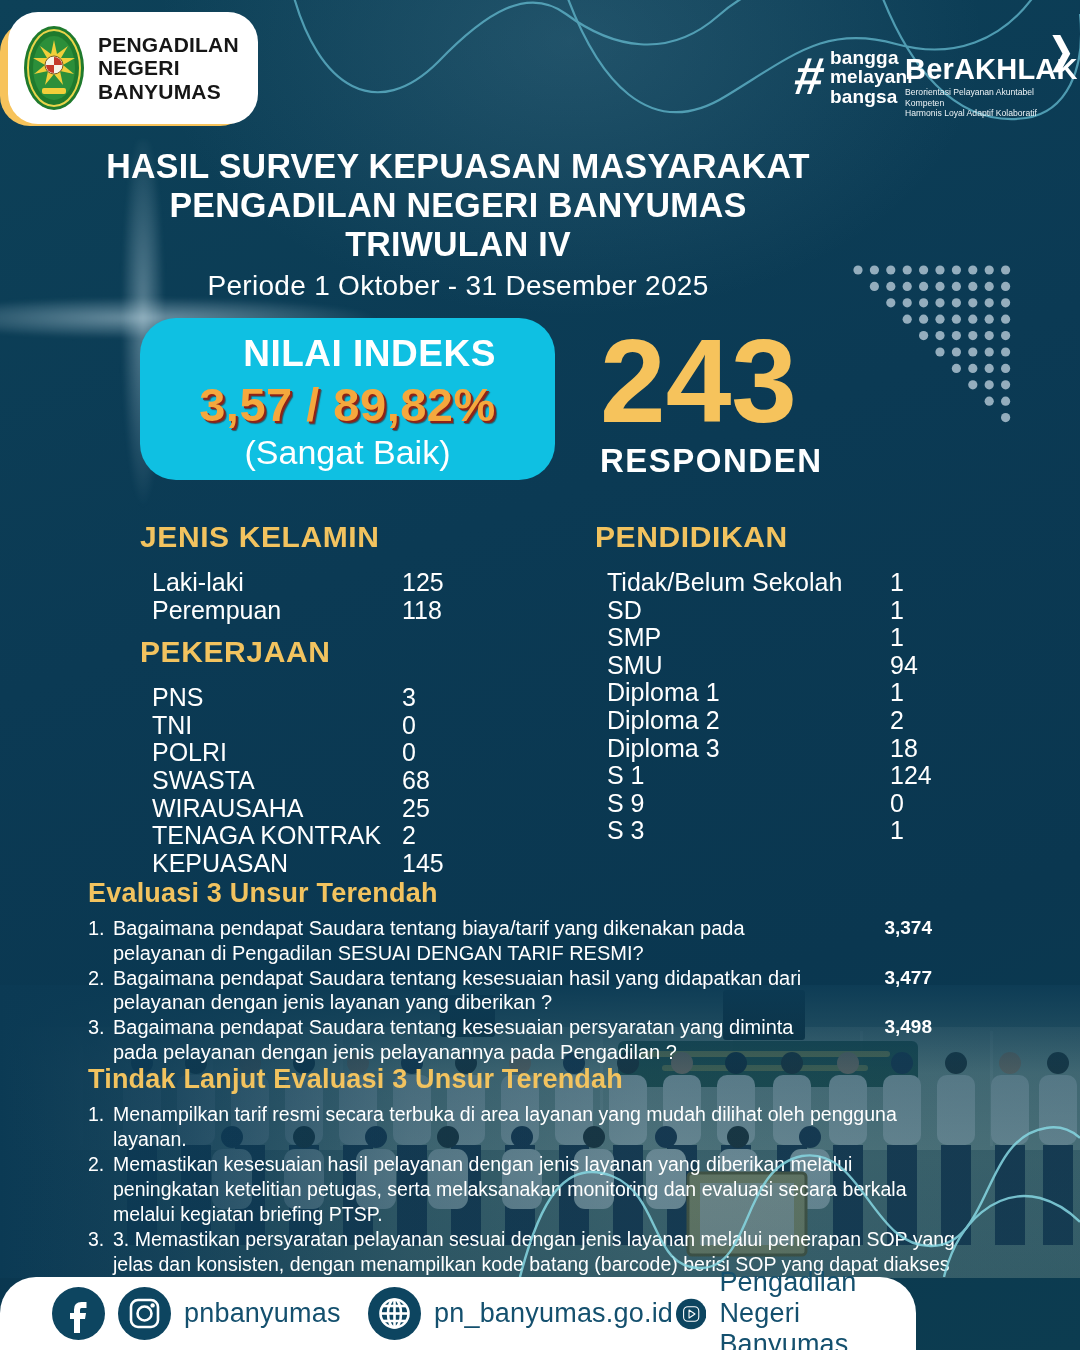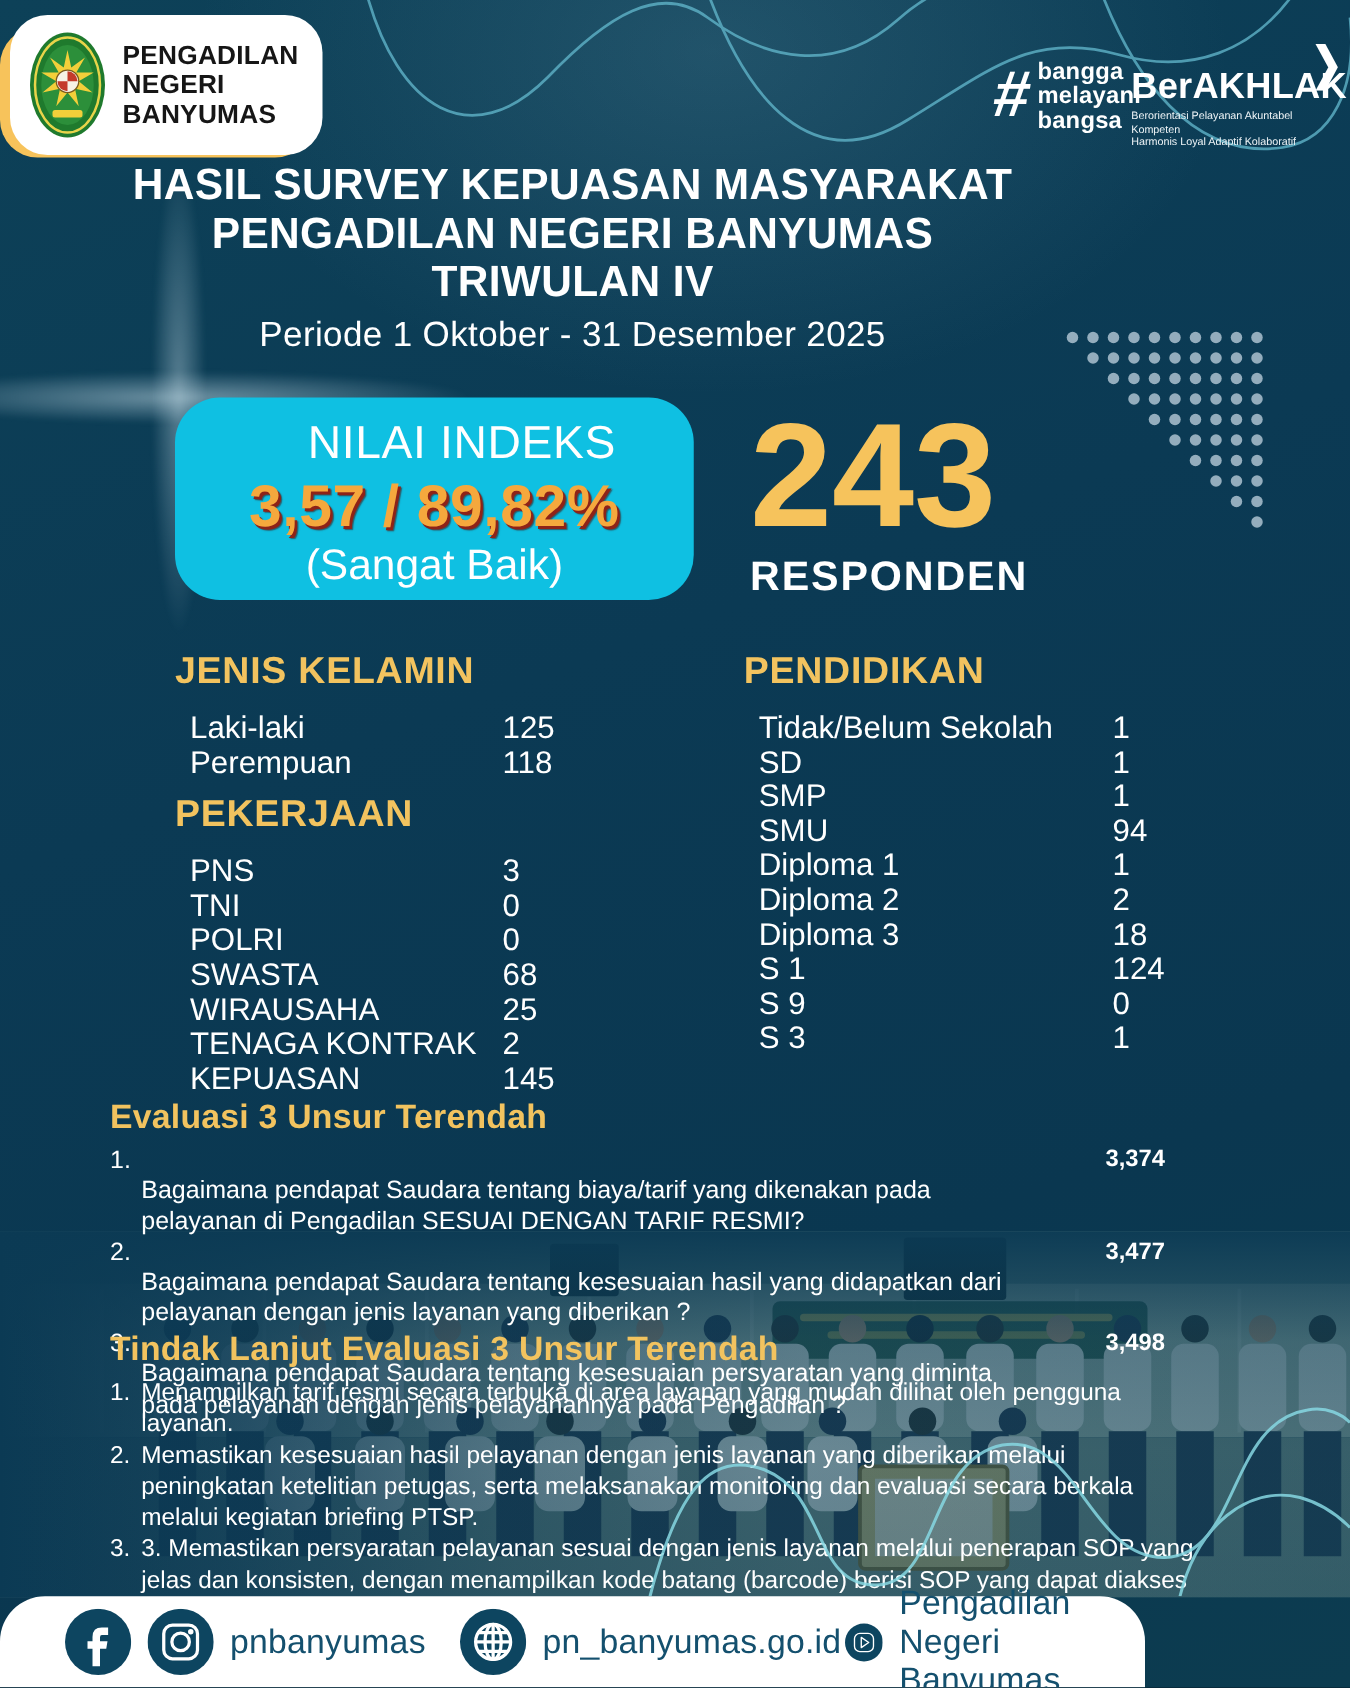--- a/index.html
+++ b/index.html
@@ -16,48 +16,48 @@
     display:flex;align-items:center;gap:12px;padding-left:14px;box-sizing:border-box;}
   .org-name{color:#161616;font-weight:800;font-size:21px;line-height:1.12;letter-spacing:.2px;}
   .campaign{left:795px;top:48px;display:flex;align-items:center;gap:6px;}
   .campaign .hash{font-size:52px;font-weight:800;line-height:.8;transform:skewX(-8deg);}
   .campaign .words{font-weight:700;font-size:19px;line-height:1.02;letter-spacing:.2px;}
   .berakhlak{left:905px;top:55px;width:165px;}
   .berakhlak .t{font-weight:800;font-size:29px;letter-spacing:.2px;line-height:1;}
   .berakhlak .s{font-size:8.6px;line-height:1.25;margin-top:3px;color:#eef4f7;}
   .berakhlak .chev{position:absolute;right:-4px;top:-22px;font-size:30px;font-weight:800;color:#fff;transform:scaleY(1.2);}
   
-  .title-block{left:0;top:128px;width:916px;text-align:center;}
+  .title-block{left:0;top:146px;width:916px;text-align:center;}
   .title-line{font-size:35px;font-weight:800;line-height:39px;letter-spacing:.3px;transform:scaleX(.97);}
   .period{font-size:28px;font-weight:400;margin-top:7px;letter-spacing:.3px;}
   
   .index-card{left:140px;top:318px;width:415px;height:162px;background:#0fc0e2;border-radius:36px;
     text-align:center;box-sizing:border-box;padding-top:15px;}
-  .index-label{font-size:37px;font-weight:400;letter-spacing:.5px;padding-left:44px;}
+  .index-label{font-size:37px;font-weight:700;letter-spacing:.5px;padding-left:44px;}
   .index-value{font-size:47px;font-weight:800;color:#f5a83d;letter-spacing:.5px;margin-top:2px;
     text-shadow:2px 2px 0 #8e2318,3px 3px 1px rgba(70,10,5,.55);}
   .index-cat{font-size:34px;font-weight:400;margin-top:1px;}
   .resp-block{left:600px;top:322px;width:290px;text-align:left;}
   .resp-count{font-size:118px;line-height:1;font-weight:700;color:#f6c35c;}
   .resp-label{font-size:33px;font-weight:700;letter-spacing:1.5px;margin-top:2px;}
   
   .sec-title{color:#f2c35f;font-size:30px;font-weight:800;letter-spacing:.6px;}
   .col-left{left:140px;top:520px;width:430px;}
   .col-right{left:595px;top:520px;width:440px;}
   .rows{margin:15px 0 0 12px;}
   .drow{display:flex;font-size:25px;line-height:27.6px;font-weight:400;}
   .drow .lbl{width:250px;}
   .col-right .drow .lbl{width:283px;}
   .col-left .sec-title.second{margin-top:11px;}
   
   .eval-block{left:88px;top:878px;width:902px;box-sizing:border-box;padding-right:58px;}
   .list-title{color:#f2c35f;font-size:27px;font-weight:700;letter-spacing:.2px;margin-bottom:7px;}
   .erow{display:flex;align-items:flex-start;font-size:20px;line-height:24.8px;}
   .erow .num{width:25px;flex:none;}
-  .erow .etxt{width:702px;flex:none;margin-top:24px;}
+  .erow .etxt{width:702px;flex:none;}
   .erow .eval{margin-left:auto;font-weight:700;font-size:19px;}
   .tindak-block{left:88px;top:1064px;width:940px;}
   .trow{display:flex;align-items:flex-start;font-size:19.5px;line-height:25px;}
   .trow .num{width:25px;flex:none;}
   .trow .etxt{width:848px;flex:none;}
   
   .photo{left:0;top:985px;width:1080px;height:293px;}
   .photo-overlay{left:0;top:985px;width:1080px;height:293px;
     background:
       linear-gradient(180deg,rgba(11,58,84,.95) 0%,rgba(11,58,84,.25) 30%,rgba(11,58,84,.12) 60%,rgba(11,58,84,.2) 100%),

